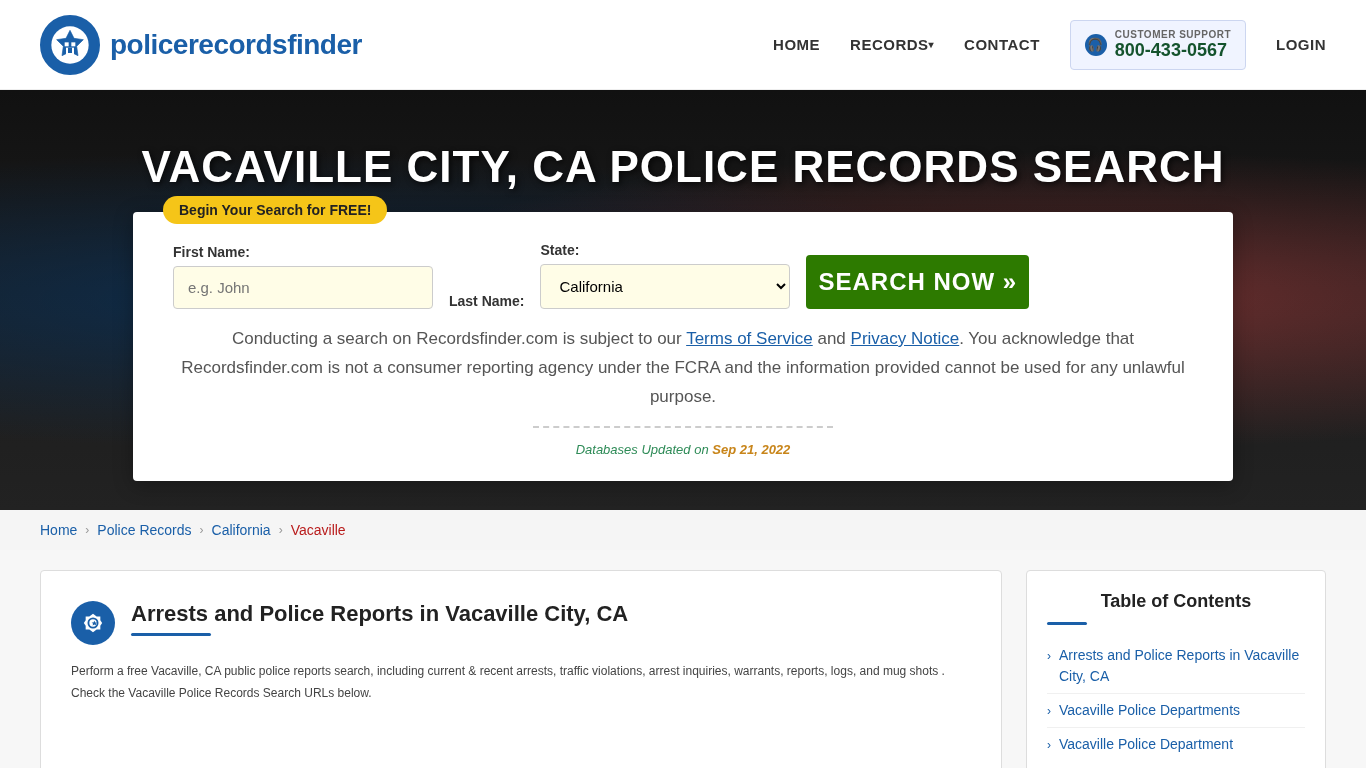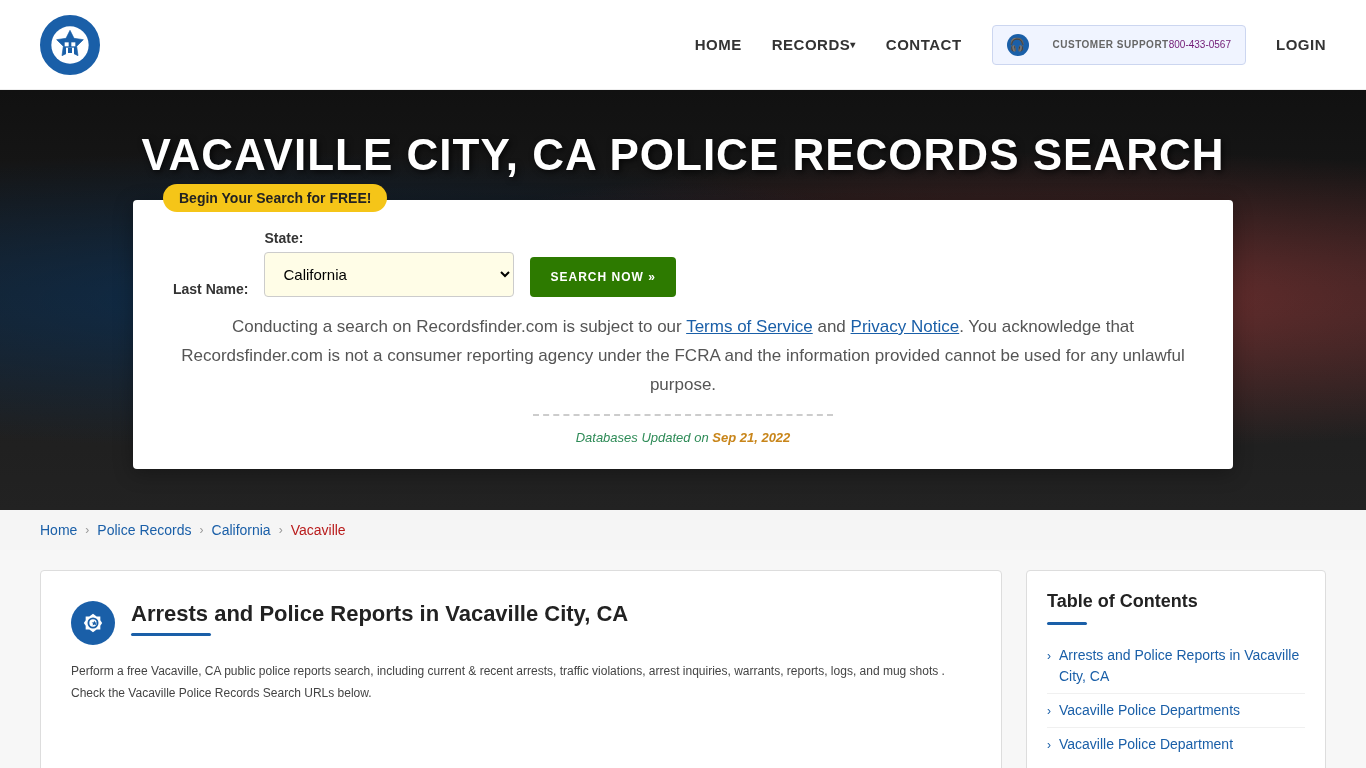--- a/index.html
+++ b/index.html
@@ -82,33 +82,32 @@
       background: #1a5fa8;
       border-radius: 50%;
       display: flex;
       align-items: center;
       justify-content: center;
       color: #fff;
       font-size: 13px;
     }
     .support-text {
       display: flex;
-      flex-direction: row;
-      margin-left: 16px;
+      flex-direction: column;
     }
     .support-label {
       font-size: 10px;
       color: #666;
       font-weight: 600;
       letter-spacing: 0.5px;
     }
     .support-number {
-      font-size: 10px;
-      font-weight: 400;
-      color: #701a75;
+      font-size: 18px;
+      font-weight: 700;
+      color: #14532d;
     }
     .login-btn {
       font-weight: 700;
       font-size: 15px;
       color: #333;
       cursor: pointer;
       text-decoration: none;
       letter-spacing: 0.5px;
     }
 
@@ -134,21 +133,21 @@
       position: absolute;
       inset: 0;
       background:
         radial-gradient(ellipse at 80% 50%, rgba(255,80,80,0.35) 0%, transparent 50%),
         radial-gradient(ellipse at 20% 50%, rgba(0,60,120,0.5) 0%, transparent 50%),
         linear-gradient(180deg, #111 0%, #1a1a1a 40%, #222 100%);
     }
     .hero-title {
       position: relative;
       z-index: 2;
-      margin-top: 40px;
+      margin-top: 52px;
       font-size: 44px;
       font-weight: 900;
       color: #fff;
       letter-spacing: 1px;
       text-shadow: 2px 2px 6px rgba(0,0,0,0.7);
       padding: 0 20px;
     }
 
     
     .search-box {
@@ -198,22 +197,22 @@
       outline: none;
     }
     .field-group input { width: 260px; }
     .field-group.last-name input { width: 260px; }
     .field-group select { width: 250px; }
     .search-btn {
       background: #2d7a00;
       color: #fff;
       border: none;
       border-radius: 4px;
-      padding: 13px 20px;
-      font-size: 12px;
+      padding: 13px 12px;
+      font-size: 24px;
       font-weight: 700;
       cursor: pointer;
       letter-spacing: 1px;
       white-space: nowrap;
     }
     .disclaimer {
       margin-top: 16px;
       font-size: 17px;
       color: #555;
       text-align: center;
@@ -323,20 +322,21 @@
       line-height: 1.8;
       margin-top: 16px;
     }
 
     
     .toc-title {
       font-size: 18px;
       font-weight: 700;
       color: #222;
       margin-bottom: 10px;
+      text-align: center;
     }
     .toc-divider {
       height: 3px;
       background: #1a5fa8;
       width: 40px;
       margin-bottom: 14px;
       border-radius: 2px;
     }
     .toc-item {
       display: flex;
@@ -364,20 +364,23 @@
   <div class="logo-area">
     <div class="logo-circle">
       <svg viewBox="0 0 60 60" xmlns="http://www.w3.org/2000/svg">
         <circle cx="30" cy="30" r="28" fill="#fff"></circle>
         <polygon points="30,8 36,20 50,22 40,32 42,46 30,40 18,46 20,32 10,22 24,20" fill="#1a5fa8" stroke="#1a5fa8" stroke-width="1"></polygon>
         <rect x="24" y="34" width="12" height="14" fill="#fff"></rect>
         <rect x="27" y="34" width="6" height="8" fill="#1a5fa8"></rect>
         <rect x="22" y="26" width="6" height="6" fill="#fff"></rect>
         <rect x="32" y="26" width="6" height="6" fill="#fff"></rect>
       </svg>
+    </div>
+    <div class="logo-text">
+      <span>policerecords</span><span class="finder" style="font-weight:900;color:#1a5fa8;">finder</span>
     </div>
   </div>
   <nav>
     <a class="nav-item">HOME</a>
     <a class="nav-item nav-records">
       <span>RECORDS</span>
       <span class="arrow">▾</span>
     </a>
     <a class="nav-item">CONTACT</a>
     <div class="customer-support">
@@ -391,20 +394,24 @@
   </nav>
 </header>
 
 <section class="hero">
   <div class="hero-bg"></div>
   <h1 class="hero-title">VACAVILLE CITY, CA POLICE RECORDS SEARCH</h1>
 
   <div class="search-box">
     <div class="free-badge">Begin Your Search for FREE!</div>
     <div class="search-fields">
+      <div class="field-group">
+        <label>First Name:</label>
+        <input type="text" placeholder="e.g. John" style="">
+      </div>
       <div class="field-group last-name">
         <label>Last Name:</label>
       </div>
       <div class="field-group">
         <label>State:</label>
         <select id="state-select"><option value="Alabama">Alabama</option><option value="Alaska">Alaska</option><option value="Arizona">Arizona</option><option value="Arkansas">Arkansas</option><option value="California" selected="">California</option><option value="Colorado">Colorado</option><option value="Connecticut">Connecticut</option><option value="Delaware">Delaware</option><option value="Florida">Florida</option><option value="Georgia">Georgia</option><option value="Hawaii">Hawaii</option><option value="Idaho">Idaho</option><option value="Illinois">Illinois</option><option value="Indiana">Indiana</option><option value="Iowa">Iowa</option><option value="Kansas">Kansas</option><option value="Kentucky">Kentucky</option><option value="Louisiana">Louisiana</option><option value="Maine">Maine</option><option value="Maryland">Maryland</option><option value="Massachusetts">Massachusetts</option><option value="Michigan">Michigan</option><option value="Minnesota">Minnesota</option><option value="Mississippi">Mississippi</option><option value="Missouri">Missouri</option><option value="Montana">Montana</option><option value="Nebraska">Nebraska</option><option value="Nevada">Nevada</option><option value="New Hampshire">New Hampshire</option><option value="New Jersey">New Jersey</option><option value="New Mexico">New Mexico</option><option value="New York">New York</option><option value="North Carolina">North Carolina</option><option value="North Dakota">North Dakota</option><option value="Ohio">Ohio</option><option value="Oklahoma">Oklahoma</option><option value="Oregon">Oregon</option><option value="Pennsylvania">Pennsylvania</option><option value="Rhode Island">Rhode Island</option><option value="South Carolina">South Carolina</option><option value="South Dakota">South Dakota</option><option value="Tennessee">Tennessee</option><option value="Texas">Texas</option><option value="Utah">Utah</option><option value="Vermont">Vermont</option><option value="Virginia">Virginia</option><option value="Washington">Washington</option><option value="West Virginia">West Virginia</option><option value="Wisconsin">Wisconsin</option><option value="Wyoming">Wyoming</option></select>
       </div>
       <button class="search-btn">SEARCH NOW »</button>
     </div>
     <p class="disclaimer">

